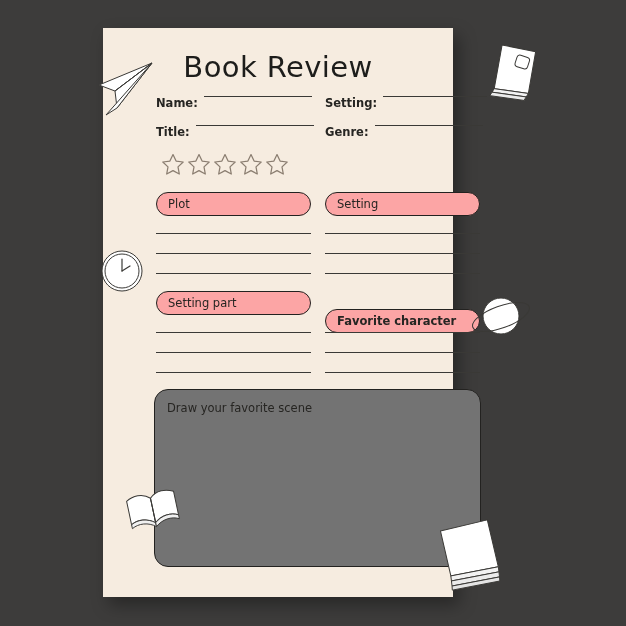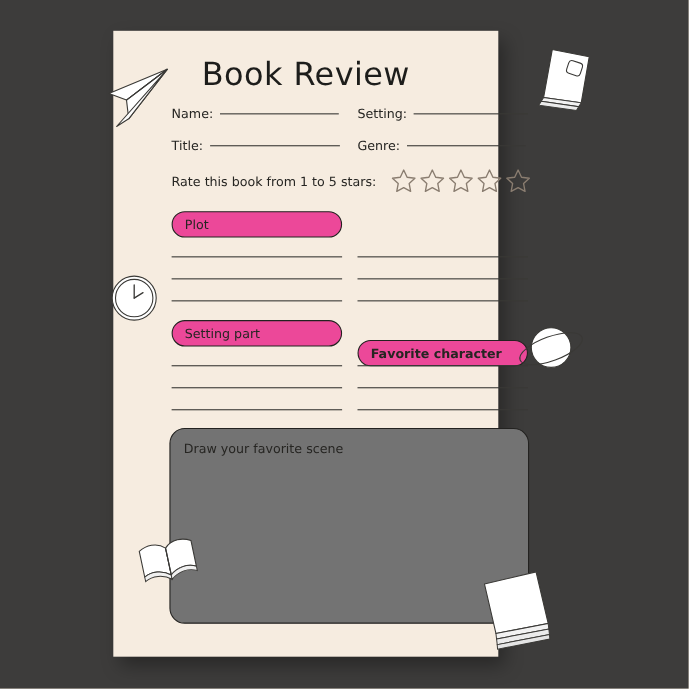--- a/index.html
+++ b/index.html
@@ -38,22 +38,23 @@
     font-weight: 400;
     letter-spacing: 0.4px;
     color: #1d1d1b;
     font-family: "DejaVu Sans", sans-serif;
   }
 
   
   .field-row {
     position: absolute;
     display: flex;
-    align-items: center;
+    align-items: flex-start;
     gap: 6px;
+    font-weight: bold;
   }
   .field-label {
     font-size: 11.5px;
     color: #262522;
     white-space: nowrap;
   }
   .field-rule {
     border-bottom: 1px solid #3a3936;
     height: 1px;
   }
@@ -89,21 +90,21 @@
   }
   .star { display: block; }
 
   
   .sec-box {
     position: absolute;
     width: 155px;
     height: 24px;
     border: 1.3px solid #232220;
     border-radius: 12px;
-    background: #ec4899;
+    background: #fca5a5;
     display: flex;
     align-items: center;
     padding-left: 11px;
     font-size: 11.5px;
     color: #262522;
   }
 
   #box-plot      { left: 53px;  top: 164px; }
   #box-setting   { left: 222px; top: 164px; }
   #box-fav-part  { left: 53px;  top: 263px; }
@@ -175,41 +176,41 @@
     <span class="field-label">Genre:</span>
     <span class="field-rule"></span>
   </div>
 
   <div class="field-row" id="row-title">
     <span class="field-label">Title:</span>
     <span class="field-rule"></span>
   </div>
 
   <div id="rating-row">
-    <span id="rating-label">Rate this book from 1 to 5 stars:</span>
     <span id="stars">
       <svg class="star" width="24" height="23" viewBox="0 0 24 23">
         <path d="M12 1.6 L15.1 8.1 L22.2 9 L17 13.9 L18.3 21 L12 17.6 L5.7 21 L7 13.9 L1.8 9 L8.9 8.1 Z" fill="none" stroke="#8a7d70" stroke-width="1.25" stroke-linejoin="round"></path>
       </svg>
       <svg class="star" width="24" height="23" viewBox="0 0 24 23">
         <path d="M12 1.6 L15.1 8.1 L22.2 9 L17 13.9 L18.3 21 L12 17.6 L5.7 21 L7 13.9 L1.8 9 L8.9 8.1 Z" fill="none" stroke="#8a7d70" stroke-width="1.25" stroke-linejoin="round"></path>
       </svg>
       <svg class="star" width="24" height="23" viewBox="0 0 24 23">
         <path d="M12 1.6 L15.1 8.1 L22.2 9 L17 13.9 L18.3 21 L12 17.6 L5.7 21 L7 13.9 L1.8 9 L8.9 8.1 Z" fill="none" stroke="#8a7d70" stroke-width="1.25" stroke-linejoin="round"></path>
       </svg>
       <svg class="star" width="24" height="23" viewBox="0 0 24 23">
         <path d="M12 1.6 L15.1 8.1 L22.2 9 L17 13.9 L18.3 21 L12 17.6 L5.7 21 L7 13.9 L1.8 9 L8.9 8.1 Z" fill="none" stroke="#8a7d70" stroke-width="1.25" stroke-linejoin="round"></path>
       </svg>
       <svg class="star" width="24" height="23" viewBox="0 0 24 23">
         <path d="M12 1.6 L15.1 8.1 L22.2 9 L17 13.9 L18.3 21 L12 17.6 L5.7 21 L7 13.9 L1.8 9 L8.9 8.1 Z" fill="none" stroke="#8a7d70" stroke-width="1.25" stroke-linejoin="round"></path>
       </svg>
     </span>
   </div>
 
   <div class="sec-box" id="box-plot">Plot</div>
+  <div class="sec-box" id="box-setting">Setting</div>
   <div class="sec-box" id="box-fav-part">Setting part</div>
   <div class="sec-box" id="box-fav-char">Favorite character</div>
 
   <div class="rules" id="rules-plot">
     <div class="rule"></div>
     <div class="rule"></div>
     <div class="rule"></div>
   </div>
   <div class="rules" id="rules-setting">
     <div class="rule"></div>

